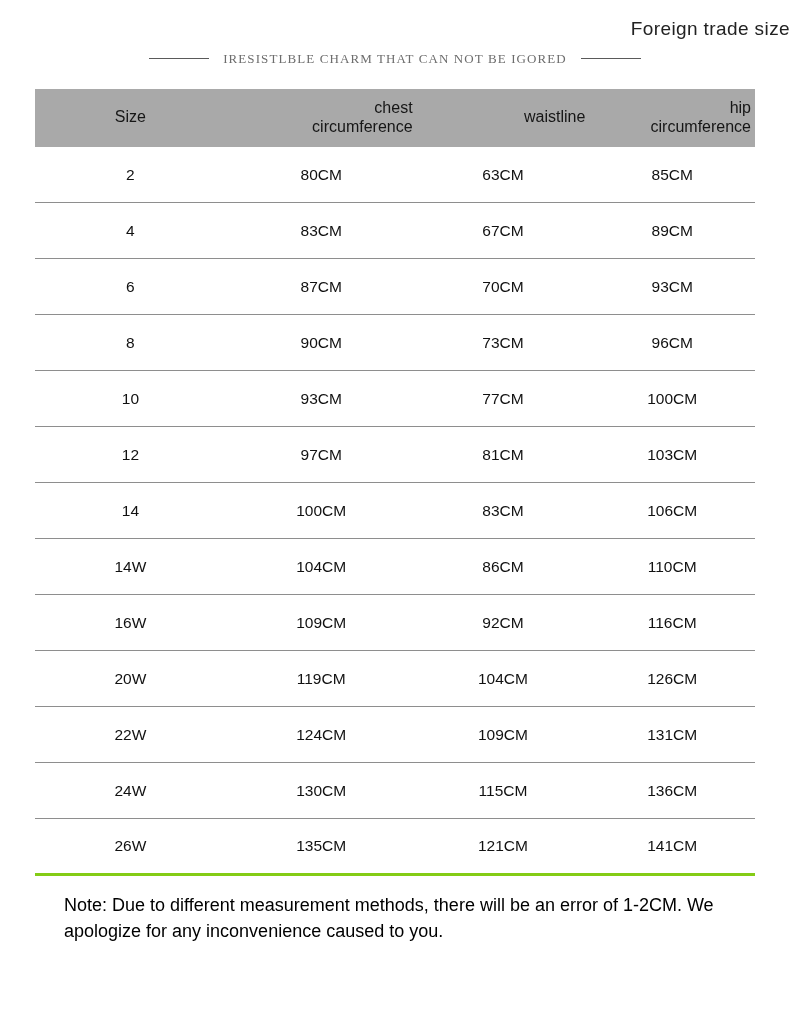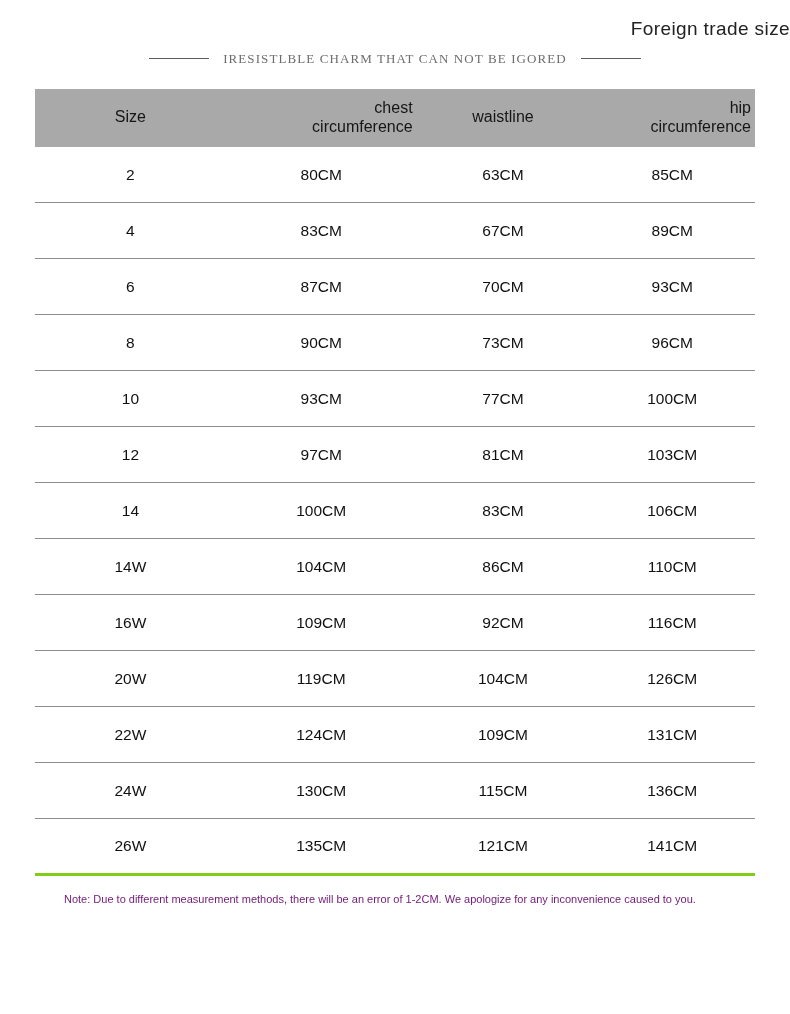--- a/index.html
+++ b/index.html
@@ -71,21 +71,21 @@
     background: #a9a9a9;
     font-weight: 400;
     font-size: 16px;
     color: #161616;
     height: 58px;
     padding: 0 4px;
     border: none;
   }
   th.col-size   { width: 26.5%; text-align: center; vertical-align: middle; }
   th.col-chest  { width: 26.5%; text-align: right;   vertical-align: middle; padding-left: 22px; }
-  th.col-waist  { width: 24.0%; text-align: center; vertical-align: middle; margin-top: 32px; }
+  th.col-waist  { width: 24.0%; text-align: right; vertical-align: middle; margin-top: 32px; }
   th.col-hip    { width: 23.0%; text-align: right;   vertical-align: middle; padding-left: 18px; }
 
   th .hdr-line { display: block; line-height: 1.18; }
 
   table.size-table tbody td {
     height: 56px;
     font-size: 15.5px;
     color: #111111;
     border-bottom: 1px solid #8e8e8e;
     padding: 0 4px;
@@ -101,23 +101,23 @@
   td.c-hip   { text-align: center; }
 
   
   td.c-size  { padding-right: 6px; }
   td.c-waist { padding-left: 6px; margin-top: 20px; }
   td.c-hip   { padding-left: 8px; }
 
   
   .note {
     margin: 16px 46px 0 64px;
-    font-size: 11px;
+    font-size: 18px;
     line-height: 1.45;
-    color: #701a75;
+    color: #000000;
   }
 </style>
 </head>
 <body>
 
 <div class="page">
 
   <div class="title-block">
     <div class="main-title">Foreign trade size</div>
 

